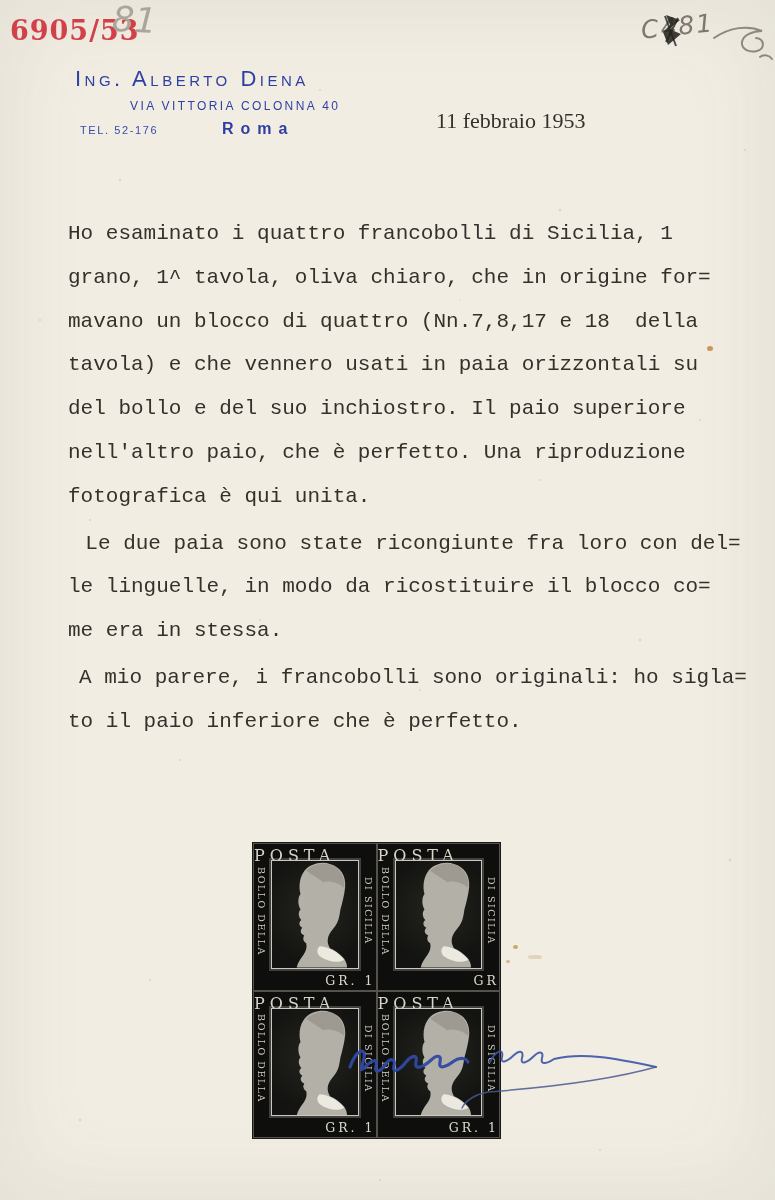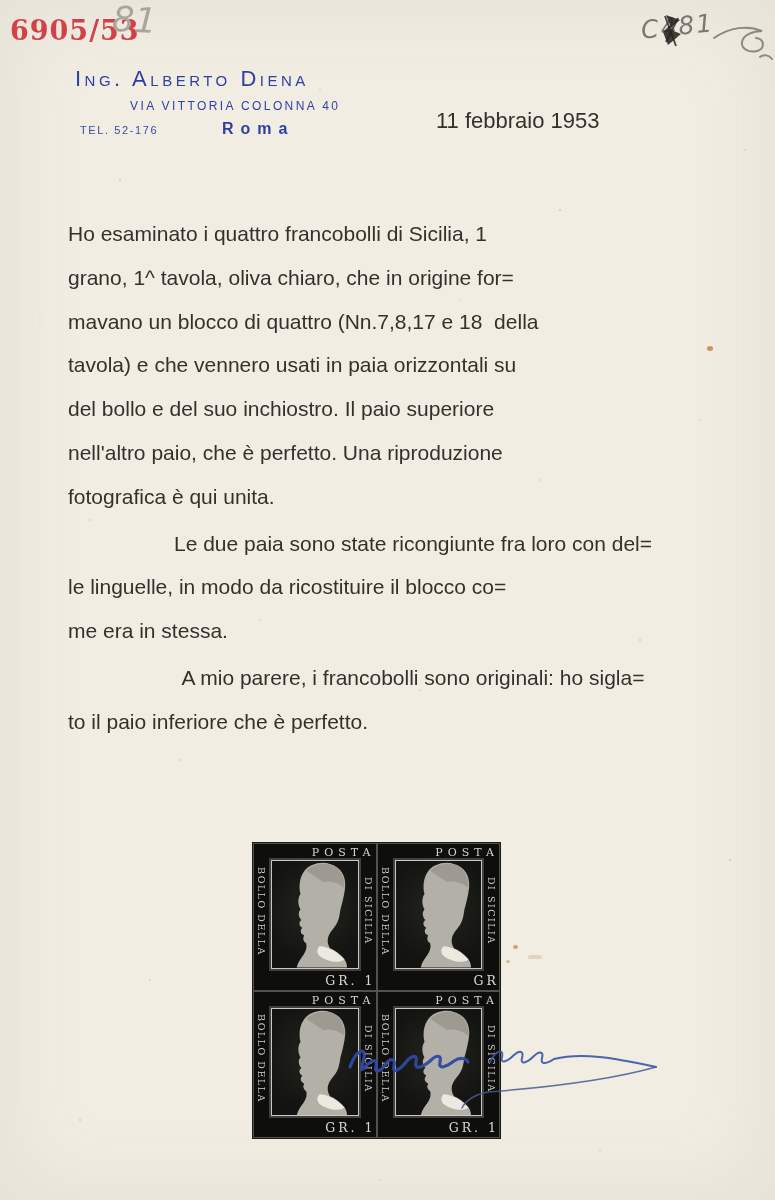--- a/index.html
+++ b/index.html
@@ -43,44 +43,44 @@
     font-size:11px; letter-spacing:1.6px; text-transform:uppercase;
     color:#3a4aac;
   }
   .lh-city{
     position:absolute; left:222px; top:120px;
     font-size:16px; font-weight:bold; letter-spacing:7px;
     color:#2e3fa4;
   }
   .date{
     position:absolute; left:436px; top:108px;
-    font-family:Liberation Sans, sans-serif;
+    font-family:Liberation Serif, serif;
     font-size:22px; color:#34312c;
   }
   
   .body-text{
     position:absolute; left:68px; top:212px; width:690px;
-    font-family:Liberation Sans, sans-serif;
+    font-family:Liberation Mono, monospace;
     font-size:21px; line-height:43.8px; color:#34312c;
   }
   .body-text .line{ white-space:pre; }
   .body-text .p-start{ margin-top:3px;text-align:center; }
   
   .photo{
     position:absolute; left:253px; top:843px; width:247px; height:295px;
     background:#0b0b09; padding:0;
     display:grid; grid-template-columns:1fr 1fr; grid-template-rows:1fr 1fr;
     box-shadow:0 0 0 1px #1a1a17;
   }
   .stamp{
     position:relative; background:#0e0e0c; border:1px solid #54524a; overflow:hidden;
   }
   .s-top{
-    position:absolute; top:2px; left:0; width:100%; text-align:right;
-    font-family:"DejaVu Serif", serif; font-size:11px; letter-spacing:5px;
+    position:absolute; top:2px; left:0; width:100%; text-align:left;
+    font-family:"DejaVu Serif", serif; font-size:16px; letter-spacing:5px;
     color:#d8d4c9;
   }
   .s-bottom{
     position:absolute; bottom:2px; left:0; width:100%; text-align:right;
     font-family:"DejaVu Serif", serif; font-size:12.5px; letter-spacing:3px;
     color:#ddd9ce;
   }
   .s-left, .s-right{
     position:absolute; top:18px; height:98px;
     font-family:"DejaVu Serif", serif; font-size:9.5px; letter-spacing:1.5px;

